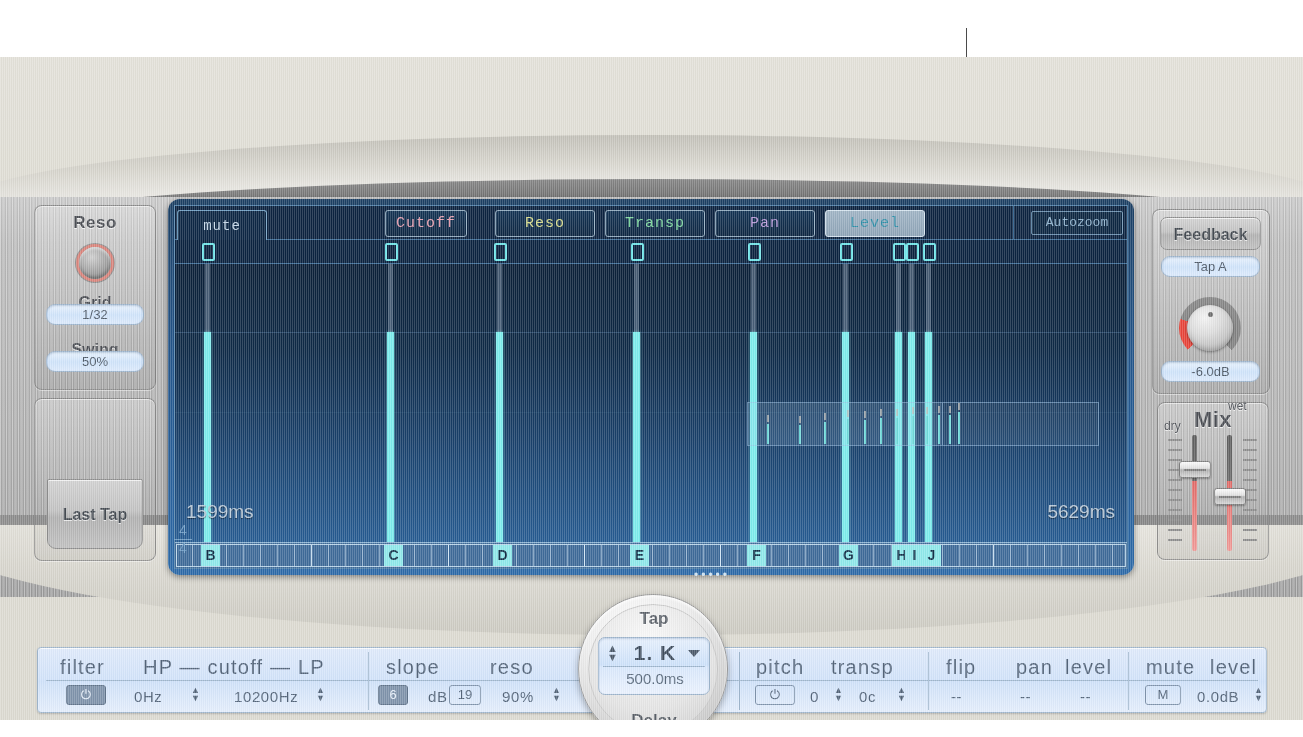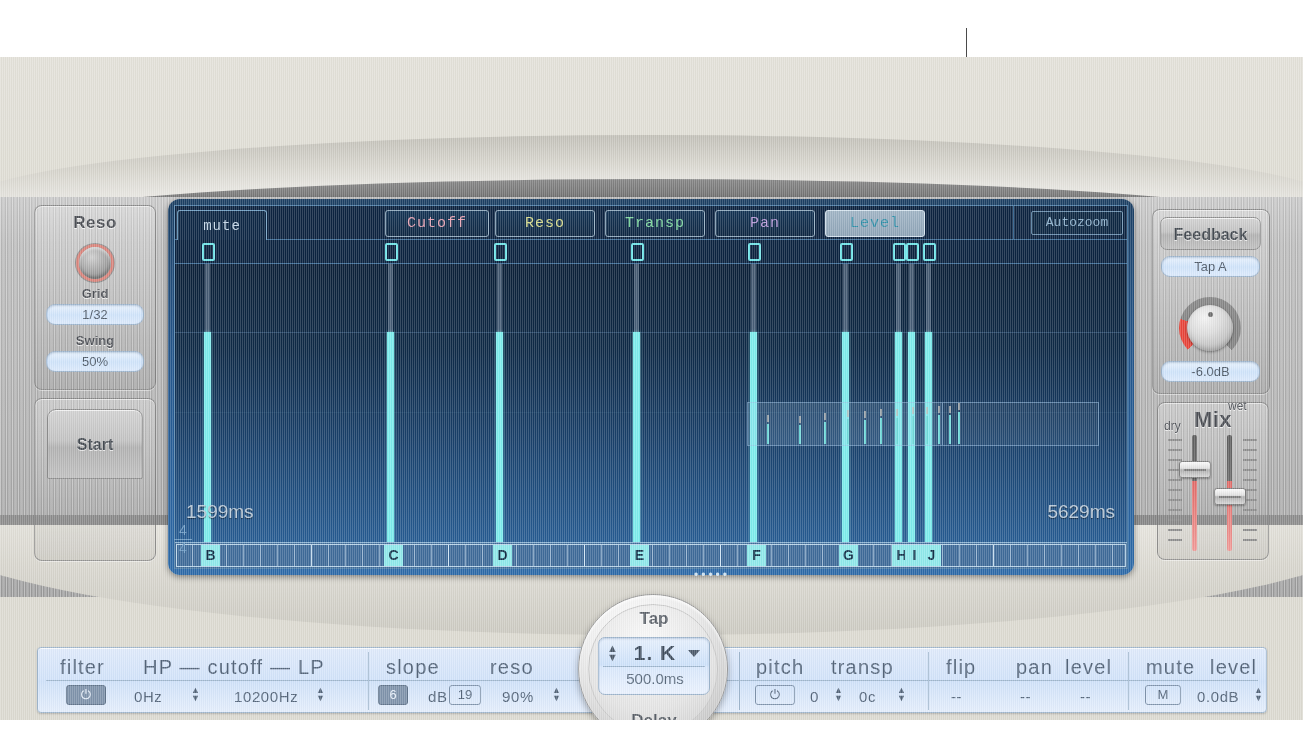--- a/index.html
+++ b/index.html
@@ -80,21 +80,21 @@
   #feedback-panel{ left:1152px; top:152px; width:118px; height:185px; }
   #mix-panel{ left:1157px; top:345px; width:112px; height:158px; }
 
   .lbl{
     position:absolute; text-align:center;
     font-family:"Liberation Sans", sans-serif;
     color:#4c4f55; text-shadow:0 1px 0 rgba(255,255,255,.75);
     white-space:nowrap;
   }
   .title-lbl{ font-size:17px; font-weight:bold; letter-spacing:.5px; }
-  .small-lbl{ font-size:13px; font-weight:bold; }
+  .small-lbl{ font-size:16px; font-weight:bold;margin-top:8px; }
 
   .lcd{
     position:absolute;
     background: linear-gradient(180deg,#e8f2fd 0%, #cfe3fa 52%, #dceafc 100%);
     border:1px solid #9db4cc;
     border-radius:9px;
     color:#4e5a68; font-size:13px; text-align:center;
     font-family:"Liberation Sans", sans-serif;
     line-height:19px;
     box-shadow: inset 0 1px 2px rgba(90,120,160,.35);
@@ -383,21 +383,21 @@
 
     <div class="panel-inset" id="sync-panel"></div>
     <div class="lbl title-lbl" style="left:34px; top:156px; width:122px;">Reso</div>
     <div class="sync-led"></div>
     <div class="lbl small-lbl" style="left:34px; top:229px; width:122px;">Grid</div>
     <div class="lcd" style="left:46px; top:247px; width:98px; height:21px;">1/32</div>
     <div class="lbl small-lbl" style="left:34px; top:276px; width:122px;">Swing</div>
     <div class="lcd" style="left:46px; top:294px; width:98px; height:21px;">50%</div>
 
     <div class="panel-inset" id="transport-panel"></div>
-    <div class="btn-metal" id="btn-start">Start</div>
+    <div class="btn-metal" id="btn-lasttap">Last Tap</div>
 
     <div class="panel-inset" id="feedback-panel"></div>
     <div class="btn-metal" id="btn-feedback">Feedback</div>
     <div class="lcd" style="left:1161px; top:199px; width:99px; height:21px;">Tap A</div>
     <div class="knob-wrap">
       <div class="knob-ring"></div>
       <div class="knob-body">
         <div class="knob-dot"></div>
       </div>
     </div>
@@ -441,21 +441,21 @@
     <div class="slider-thumb" style="left:1214px; top:431px;"></div>
 
     <div id="display">
       <div class="screen">
 
         <div class="tabrow">
           <div class="mute-tab">mute</div>
           <div class="tab-vline" style="left:838px;"></div>
           <div class="autozoom">Autozoom</div>
           <div id="param-tabs">
-              <div class="param-btn" style="left: 210px; width: 104px; color: rgb(232, 160, 176);">Cutoff</div>
+              <div class="param-btn" style="left: 210px; width: 82px; color: rgb(232, 160, 176);">Cutoff</div>
               <div class="param-btn" style="left: 320px; width: 100px; color: rgb(216, 220, 138);">Reso</div>
               <div class="param-btn" style="left: 430px; width: 100px; color: rgb(127, 217, 160);">Transp</div>
               <div class="param-btn" style="left: 540px; width: 100px; color: rgb(184, 153, 216);">Pan</div>
               <div class="param-btn on" style="left: 650px; width: 100px; color: rgb(47, 143, 168);">Level</div>
             </div>
         </div>
 
         <div class="muterow" id="mute-row">
             <div class="mute-box" style="left: 27px;"></div>
             <div class="mute-box" style="left: 210px;"></div>

